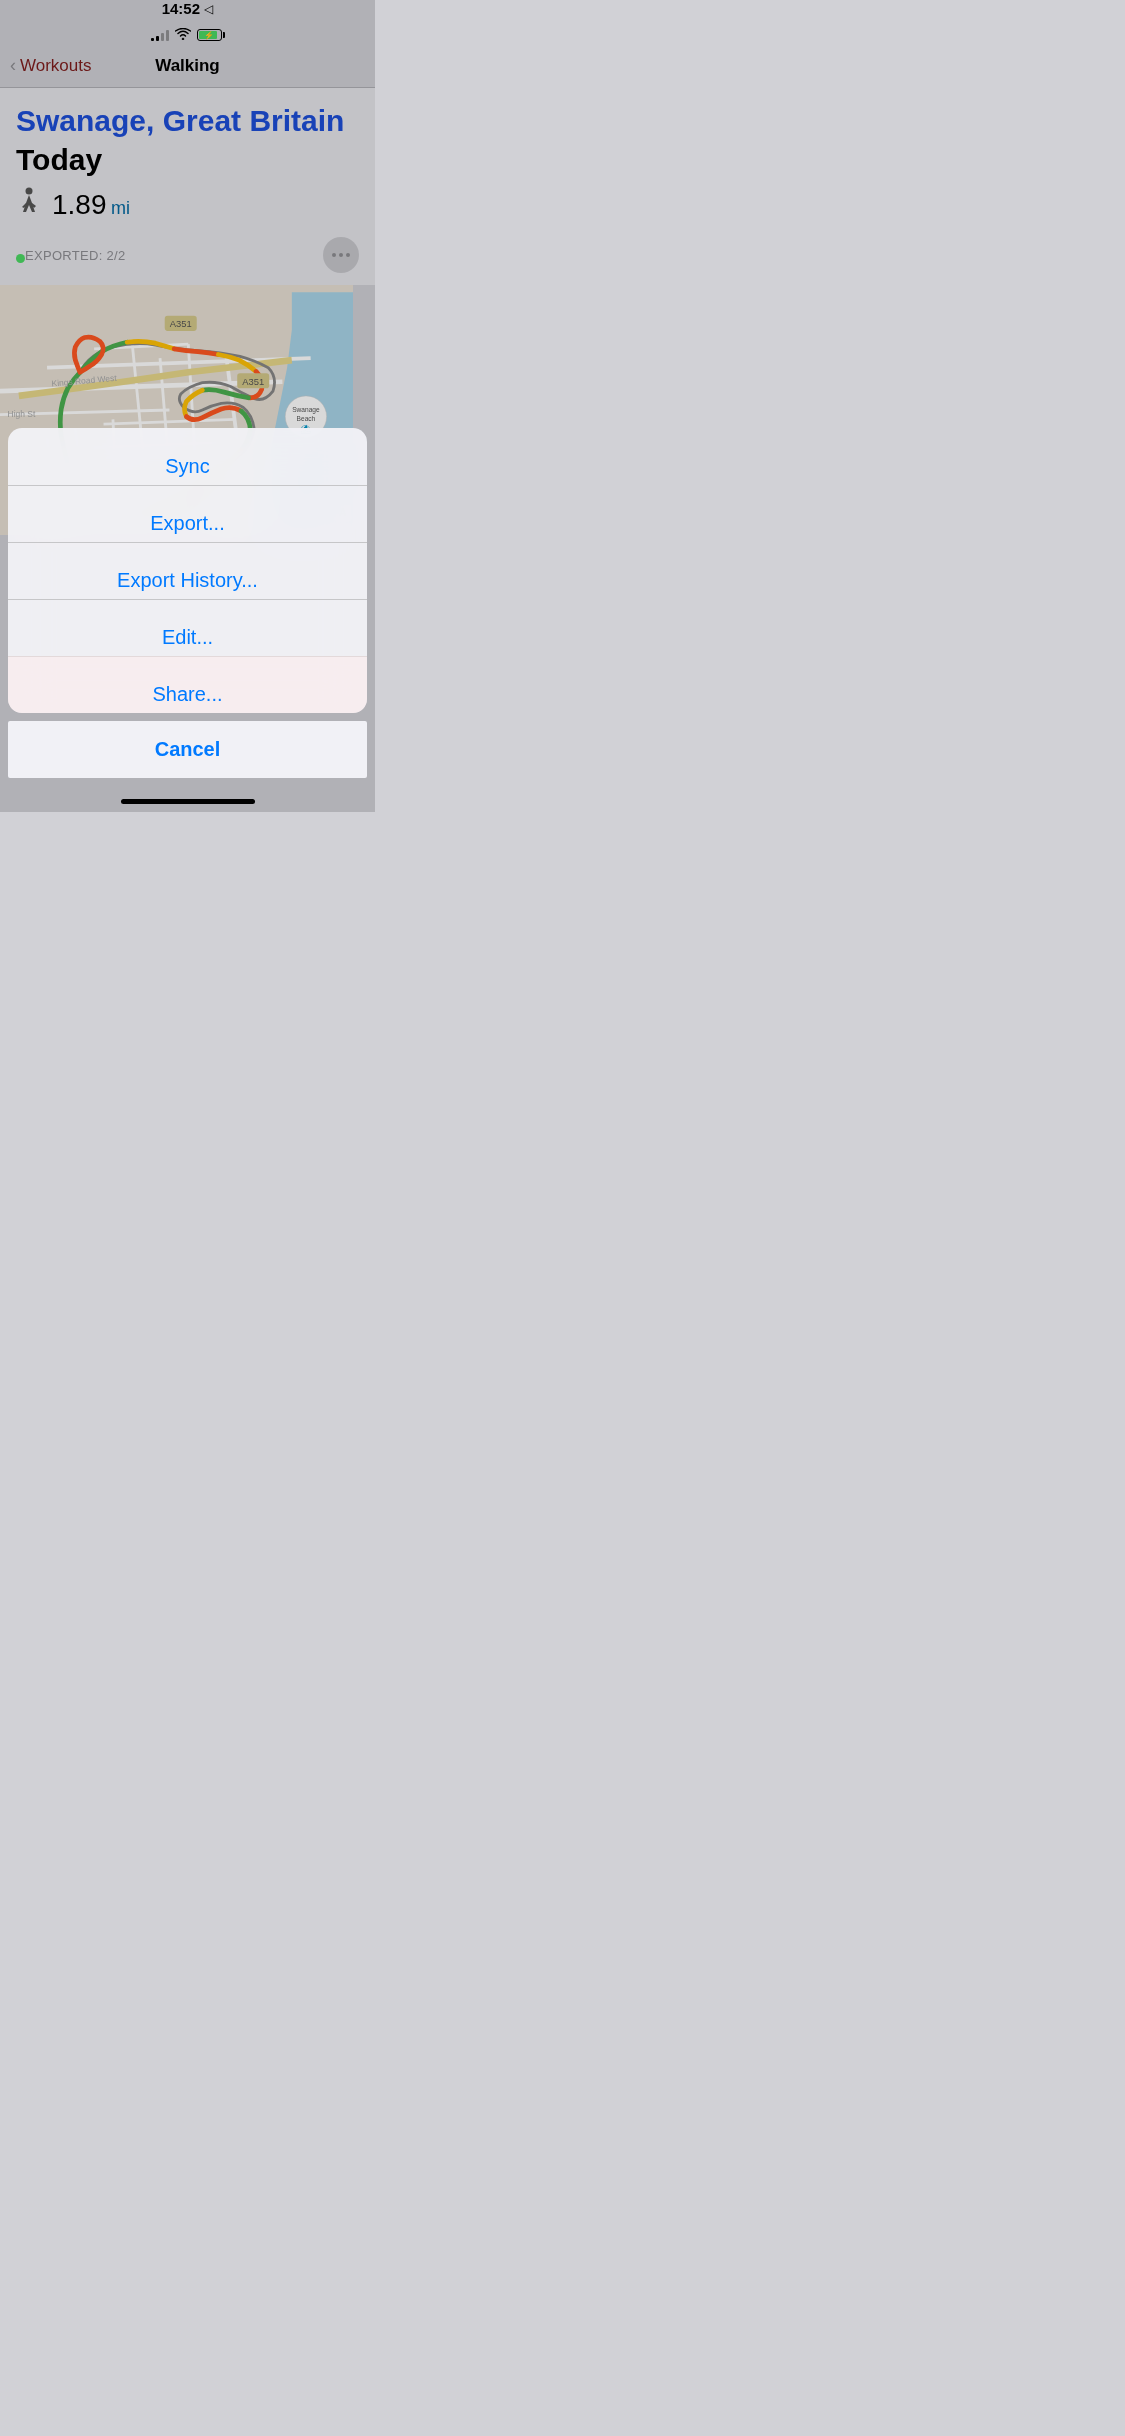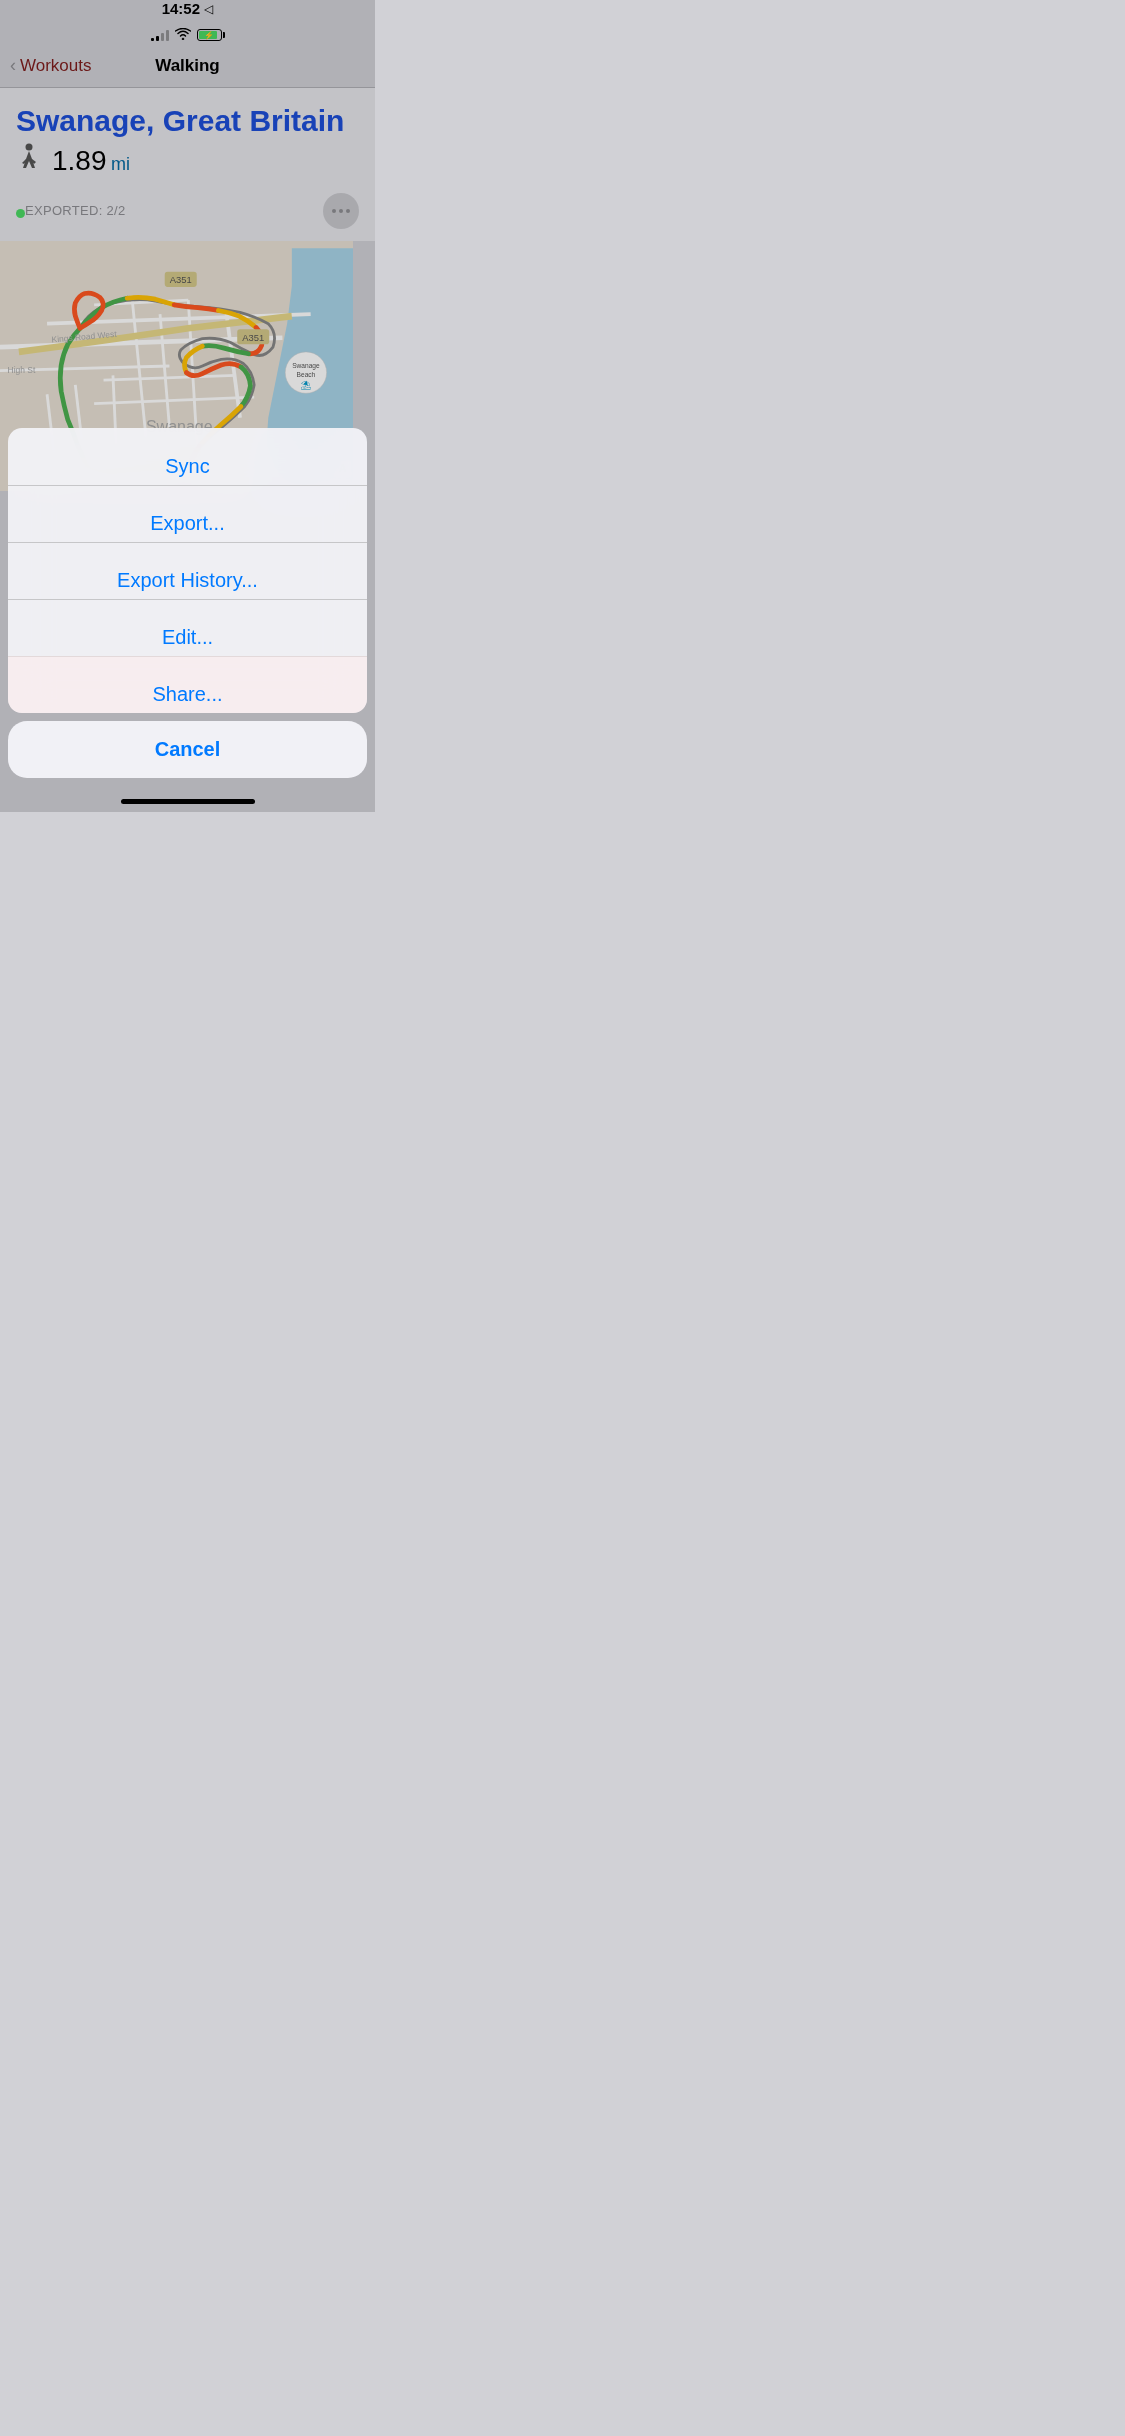--- a/index.html
+++ b/index.html
@@ -296,21 +296,21 @@
       font-weight: 400;
       margin-top: 20px;
     }
 
     .action-item.last-item {
       background: rgba(255, 235, 235, 0.5);
     }
 
     .action-sheet-cancel {
       background: rgba(242, 242, 247, 0.98);
-      border-radius: 19px;
+      border-radius: 2px;
       height: 57px;
       display: flex;
       align-items: center;
       justify-content: center;
       cursor: pointer;
     }
 
     .cancel-text {
       font-size: 20px;
       color: #007aff;
@@ -366,20 +366,21 @@
 <div class="nav-bar">
   <div class="nav-back">
     <span class="nav-chevron">‹</span>
     <span class="nav-back-text">Workouts</span>
   </div>
   <span class="nav-title">Walking</span>
 </div>
 
 <div class="content-header">
   <div class="workout-location">Swanage, Great Britain</div>
+  <div class="workout-date">Today</div>
   <div class="workout-distance">
     <div>
       <svg width="26" height="32" viewBox="0 0 26 32" fill="none">
         <circle cx="13" cy="4" r="3.5" fill="#555"></circle>
         <path d="M13 8 L10 16 L7 25 L10 25 L13 18 L16 25 L19 25 L16 16 L13 8Z" fill="#555"></path>
         <path d="M10 16 L6 20 L8 21 L11 17" fill="#555"></path>
         <path d="M16 16 L20 19 L18 21 L15 17" fill="#555"></path>
       </svg>
     </div>
     <span>

